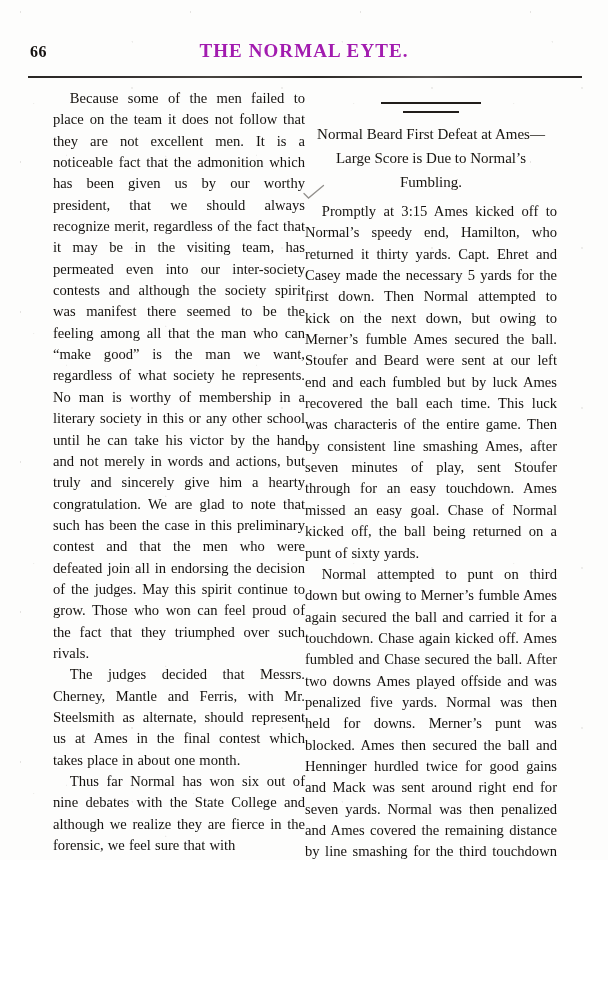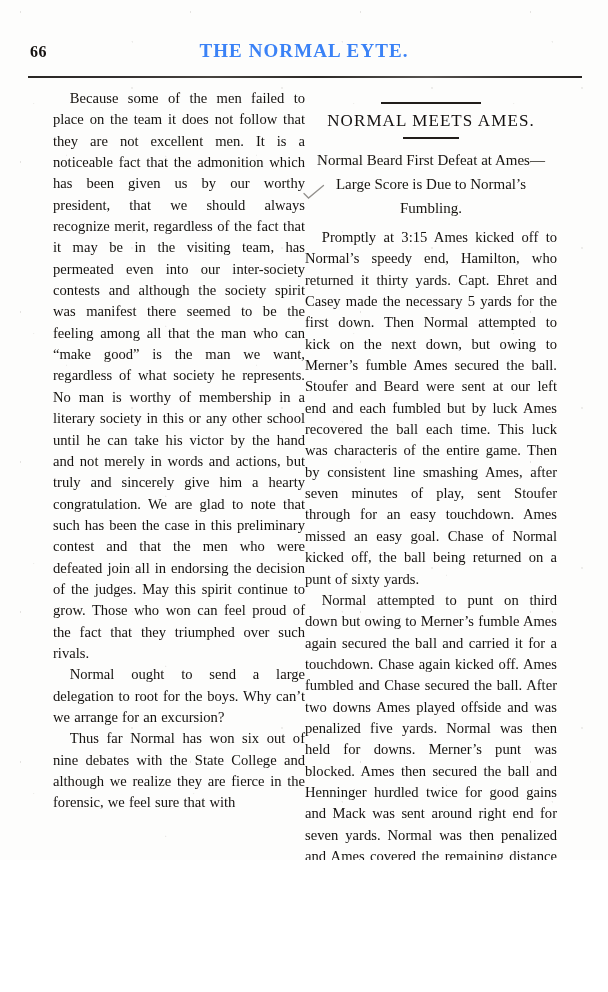--- a/index.html
+++ b/index.html
@@ -39,21 +39,21 @@
   }
   .head-title {
     position: absolute;
     left: 0;
     right: 0;
     top: 0;
     text-align: center;
     font-size: 19px;
     font-weight: bold;
     letter-spacing: 1.1px;
-    color: #3b82f6;
+    color: #a21caf;
   }
   .head-rule {
     position: absolute;
     left: 28px;
     right: 26px;
     top: 76px;
     height: 2px;
     background: linear-gradient(to right,
         #1a1714 0%, #242020 16%, #3a3632 33%,
         #1d1a17 52%, #4a4643 72%, #262220 88%, #171412 100%);
@@ -153,34 +153,33 @@
   <div class="running-head">
     <div class="folio">66</div>
     <div class="head-title">THE NORMAL EYTE.</div>
   </div>
   <div class="head-rule"></div>
 
   <div class="columns">
 
     <div class="col col-left">
       <p class="body">Because some of the men failed to place on the team it does not follow that they are not excellent men. It is a noticeable fact that the admonition which has been given us by our worthy president, that we should always recognize merit, regardless of the fact that it may be in the visiting team, has permeated even into our inter-society contests and although the society spirit was manifest there seemed to be the feeling among all that the man who can “make good” is the man we want, regardless of what society he represents. No man is worthy of membership in a literary society in this or any other school until he can take his victor by the hand and not merely in words and actions, but truly and sincerely give him a hearty congratulation. We are glad to note that such has been the case in this preliminary contest and that the men who were defeated join all in endorsing the decision of the judges. May this spirit continue to grow. Those who won can feel proud of the fact that they triumphed over such rivals.</p>
-      <p class="body">Normal ought to send a large delegation to root for the boys. Why can’t we arrange for an excursion?</p>
+      <p class="body">The judges decided that Messrs. Cherney, Mantle and Ferris, with Mr. Steelsmith as alternate, should represent us at Ames in the final contest which takes place in about one month.</p>
       <p class="body">Thus far Normal has won six out of nine debates with the State College and although we realize they are fierce in the forensic, we feel sure that with</p>
     </div>
 
     <div class="col col-right">
 
 
       <svg class="checkmark" viewBox="0 0 22 16">
         <path d="M1 9.5 L5.5 14 L20.5 1.5" fill="none" stroke="#3b3731" stroke-width="1.3" stroke-linecap="round"></path>
       </svg>
 
       <div class="section-head">
         <div class="rule-short"></div>
-        <div class="section-title">NORMAL MEETS AMES.</div>
         <div class="rule-shorter"></div>
       </div>
 
       <div class="subhead">Normal Beard First Defeat at Ames— Large Score is Due to Normal’s Fumbling.</div>
 
       <p class="body">Promptly at 3:15 Ames kicked off to Normal’s speedy end, Hamilton, who returned it thirty yards. Capt. Ehret and Casey made the necessary 5 yards for the first down. Then Normal attempted to kick on the next down, but owing to Merner’s fumble Ames secured the ball. Stoufer and Beard were sent at our left end and each fumbled but by luck Ames recovered the ball each time. This luck was characteris of the entire game. Then by consistent line smashing Ames, after seven minutes of play, sent Stoufer through for an easy touchdown. Ames missed an easy goal. Chase of Normal kicked off, the ball being returned on a punt of sixty yards.</p>
       <p class="body">Normal attempted to punt on third down but owing to Merner’s fumble Ames again secured the ball and carried it for a touchdown. Chase again kicked off. Ames fumbled and Chase secured the ball. After two downs Ames played offside and was penalized five yards. Normal was then held for downs. Merner’s punt was blocked. Ames then secured the ball and Henninger hurdled twice for good gains and Mack was sent around right end for seven yards. Normal was then penalized and Ames covered the remaining distance by line smashing for the third touchdown and missed an easy goal. Chase kicked to</p>
     </div>
 
   </div>

